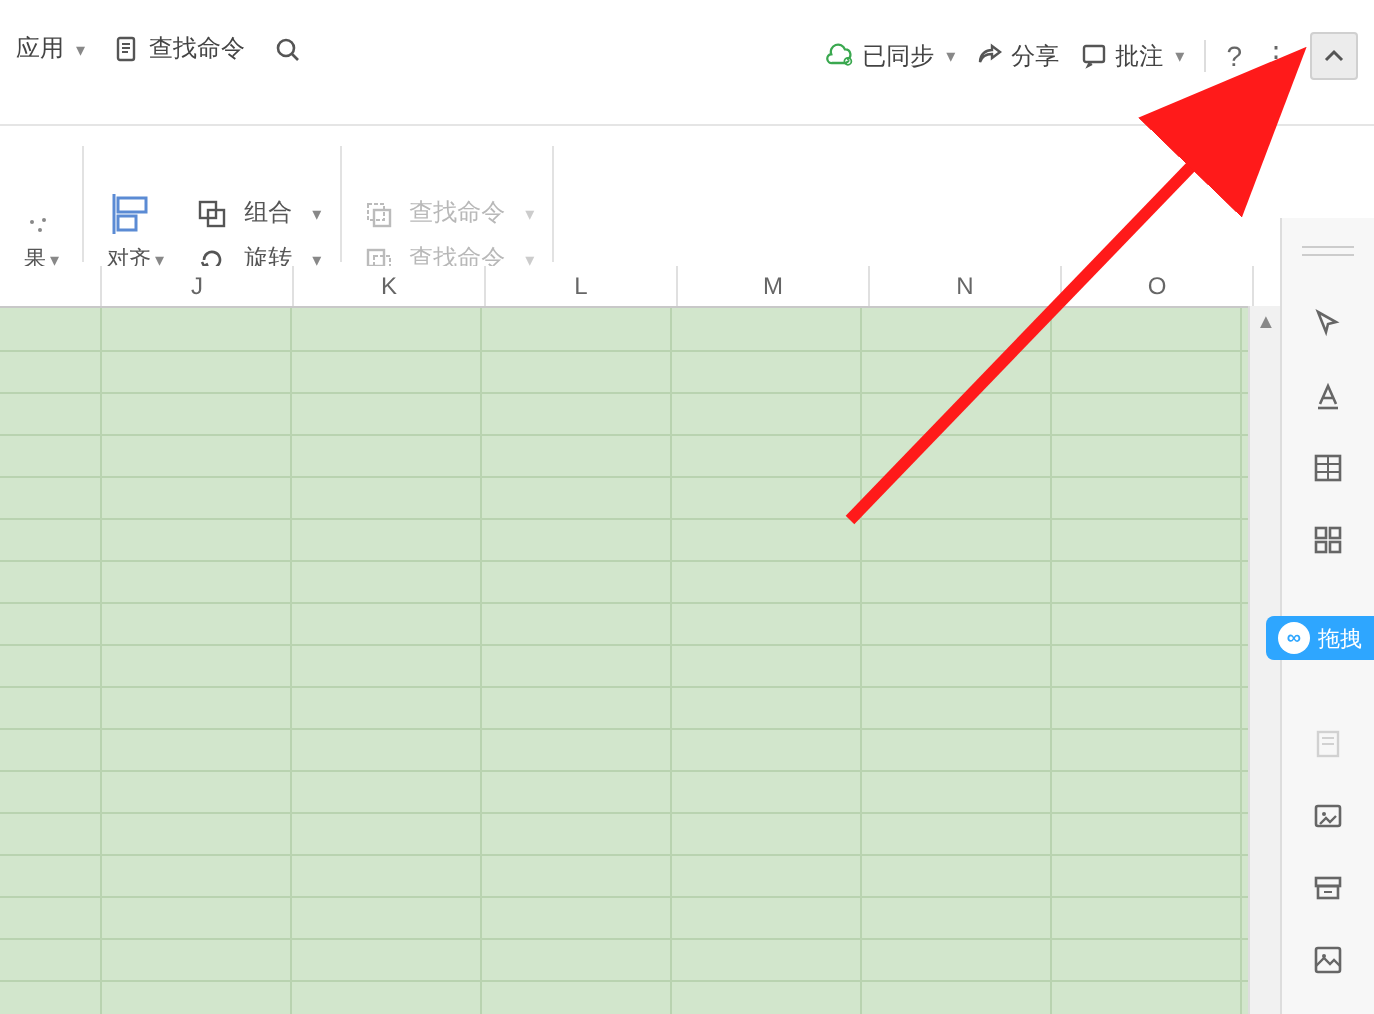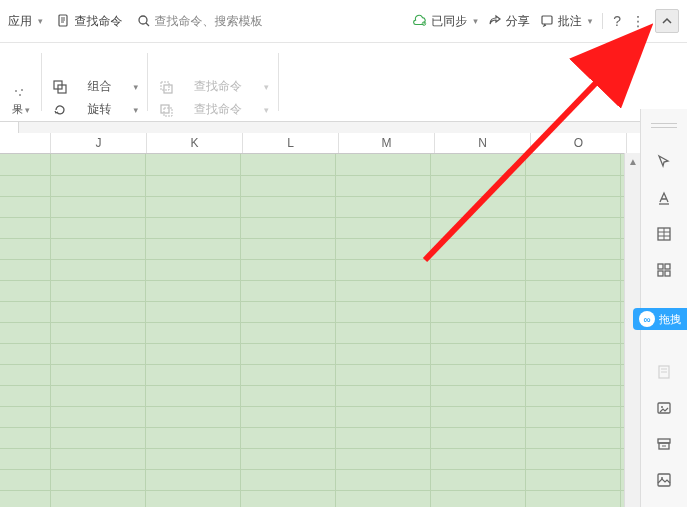--- a/index.html
+++ b/index.html
@@ -1,28 +1,28 @@
 <!DOCTYPE html>
 <html><head>
 <meta charset="utf-8">
 <style>
   html,body{margin:0;padding:0;font-family:"Microsoft YaHei","PingFang SC",sans-serif;font-size:12px;color:#333;background:#fff;overflow:hidden;width:687px;height:507px}
-  .topbar{height:30px;border-bottom:1px solid #e5e5e5;display:flex;align-items:center;padding:6px 8px;gap:14px}
+  .topbar{height:30px;border-bottom:1px solid #e5e5e5;display:flex;align-items:flex-start;padding:16px 8px;gap:14px}
   .topbar .left{display:flex;align-items:center;gap:14px}
   .topbar .right{margin-left:auto;display:flex;align-items:center;gap:10px}
   .tb-item{display:flex;align-items:center;gap:4px;cursor:pointer;color:#444}
   .tb-icon{width:14px;height:14px;display:flex;align-items:center;justify-content:center}
   .ribbon{height:78px;border-bottom:1px solid #d8d8d8;display:flex;align-items:stretch;padding-left:0;gap:0}
   .rgroup{display:flex;flex-direction:column;align-items:center;justify-content:flex-end;padding:4px 8px 2px;position:relative}
   .rgroup.sep::after{content:"";position:absolute;right:0;top:10px;bottom:10px;border-right:1px solid #e2e2e2}
   .rcol{display:flex;flex-direction:column;gap:4px;align-items:flex-start}
   .rbtn{display:flex;flex-direction:column;align-items:center;gap:2px;cursor:pointer;padding:2px 4px}
   .rbtn .ricon{width:26px;height:26px;display:flex;align-items:center;justify-content:center}
   .rbtn .rlabel{font-size:11px;color:#555}
-  .rsmall{display:flex;align-items:center;gap:20px;cursor:pointer;padding:1px 2px;color:#555}
+  .rsmall{display:flex;align-items:center;gap:8px;cursor:pointer;padding:1px 2px;color:#555}
   .rsmall .ricon{width:16px;height:16px;display:flex;align-items:center;justify-content:center}
   .rsmall.disabled{color:#b8b8b8}
   .caret{font-size:9px;margin-left:2px;color:#888}
   .collapse-btn{width:22px;height:22px;border:1px solid #d0d0d0;background:#ececec;border-radius:2px;display:flex;align-items:center;justify-content:center;cursor:pointer}
   .sheetbar{height:24px;border-bottom:1px solid #d8d8d8;background:#f4f4f4;display:flex;align-items:center}
   .sheetbar .curve{width:18px;height:24px;border-right:1px solid #d8d8d8;border-bottom-right-radius:12px;background:#fff}
   .gridwrap{position:absolute;left:0;top:133px;right:46px;bottom:0;display:flex;flex-direction:column}
   .colhead{height:20px;display:flex;background:#fff;border-bottom:1px solid #c8c8c8}
   .ch{width:95px;border-right:1px solid #e0e0e0;display:flex;align-items:center;justify-content:center;color:#666;font-size:12px}
   .rows{flex:1;overflow:hidden;position:relative;background:#d2e6cc}
@@ -56,21 +56,20 @@
       </span>
       <span>查找命令</span>
     </div>
     <div class="tb-item">
       <span class="tb-icon">
         <svg width="14" height="14" viewBox="0 0 14 14">
             <circle cx="6" cy="6" r="4" fill="none" stroke="#555" stroke-width="1.3"></circle>
             <path d="M9 9l3 3" stroke="#555" stroke-width="1.3"></path>
           </svg>
       </span>
-      <span style="color:#888">查找命令、搜索模板</span>
     </div>
   </div>
   <div class="right">
     <div class="tb-item">
       <span class="tb-icon">
         <svg width="16" height="14" viewBox="0 0 16 14">
             <path d="M12 9a3 3 0 0 0-1.2-5.8A4 4 0 0 0 3 6a2.5 2.5 0 0 0 .5 5H12" fill="none" stroke="#3aa84f" stroke-width="1.3"></path>
             <circle cx="12.5" cy="10" r="2" fill="none" stroke="#3aa84f" stroke-width="1"></circle>
             <path d="M11.7 10l.6.6 1-1.2" fill="none" stroke="#3aa84f" stroke-width="1"></path>
           </svg>
@@ -114,20 +113,30 @@
         <svg width="14" height="14" viewBox="0 0 14 14">
             <circle cx="4" cy="5" r="1" fill="#888"></circle>
             <circle cx="8" cy="9" r="1" fill="#888"></circle>
             <circle cx="10" cy="4" r="1" fill="#888"></circle>
           </svg>
       </div>
       <div class="rlabel"><span>果</span><span class="caret">▾</span></div>
     </div>
   </div>
   <div class="rgroup sep" style="flex-direction:row;align-items:flex-end;gap:10px">
+    <div class="rbtn">
+      <div class="ricon">
+        <svg width="24" height="22" viewBox="0 0 24 22">
+            <rect x="3" y="3" width="14" height="7" fill="none" stroke="#5b8bd4" stroke-width="1.5"></rect>
+            <rect x="3" y="12" width="9" height="7" fill="none" stroke="#5b8bd4" stroke-width="1.5"></rect>
+            <path d="M1 1v20" stroke="#5b8bd4" stroke-width="1.5"></path>
+          </svg>
+      </div>
+      <div class="rlabel"><span>对齐</span><span class="caret">▾</span></div>
+    </div>
     <div class="rcol">
       <div class="rsmall">
         <span class="ricon">
           <svg width="16" height="16" viewBox="0 0 16 16">
               <rect x="2" y="2" width="8" height="8" fill="none" stroke="#555" stroke-width="1.2"></rect>
               <rect x="6" y="6" width="8" height="8" fill="none" stroke="#555" stroke-width="1.2"></rect>
             </svg>
         </span>
         <span>组合</span>
           <span class="caret">▾</span>

